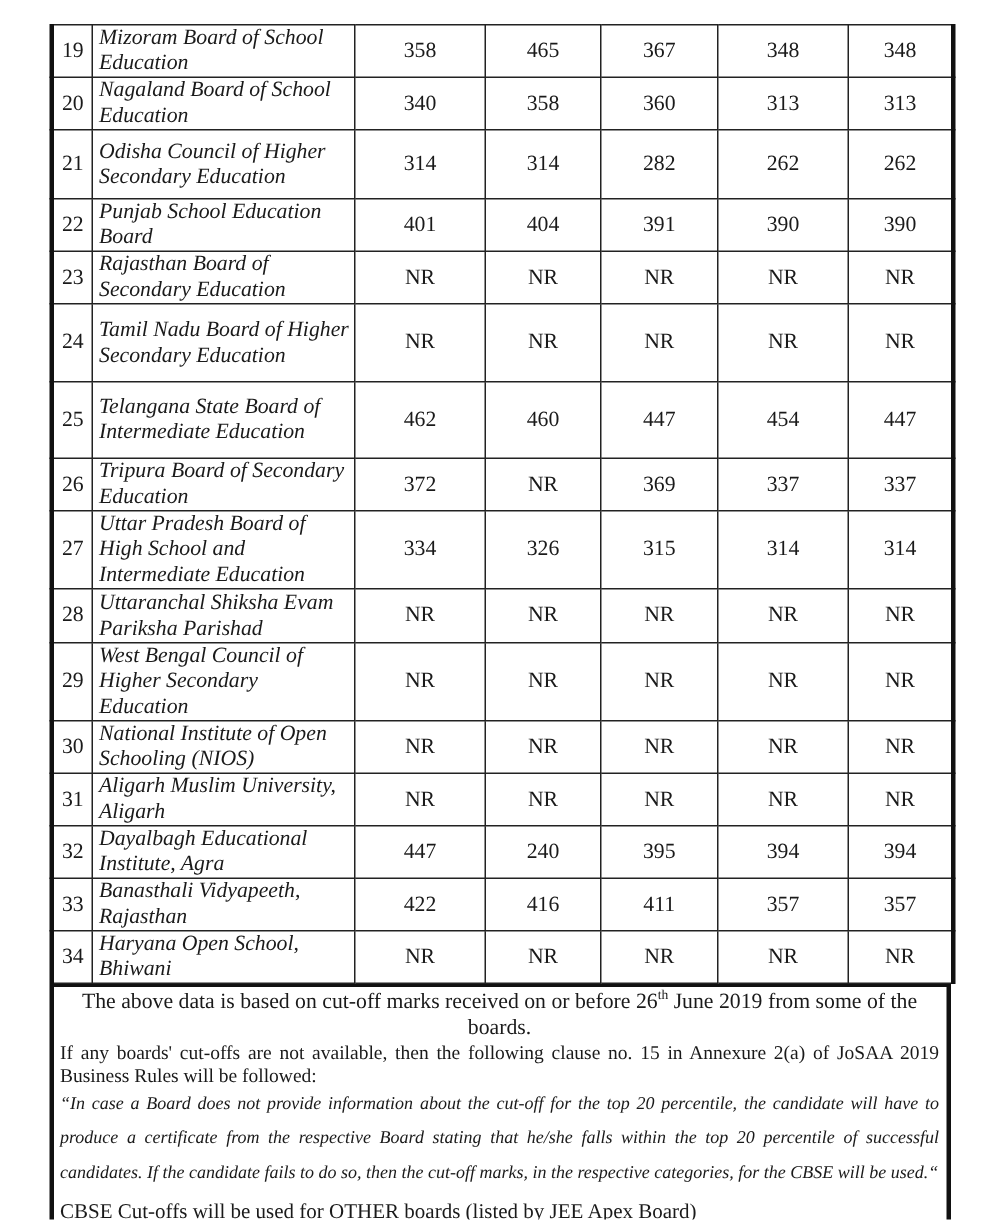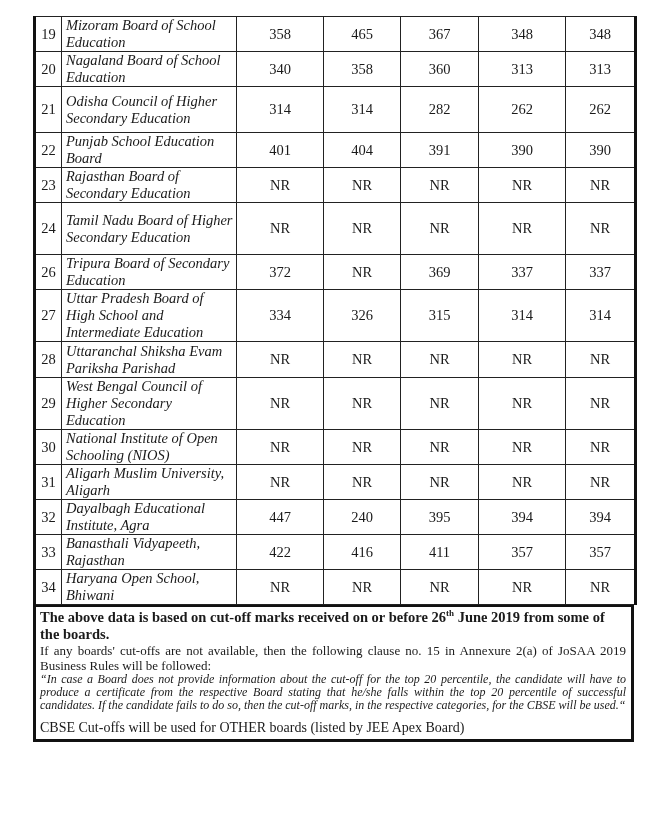--- a/index.html
+++ b/index.html
@@ -7,24 +7,24 @@
          font-family: "Liberation Serif", "DejaVu Serif", serif; color: #1a1a1a; }
   .doc { position: absolute; left: 33px; top: 16px; width: 601px; }
   table.cutoff { border-collapse: collapse; width: 601px; table-layout: fixed;
                  border-left: 3px solid #111; border-right: 3px solid #111; }
   table.cutoff td { border: 1px solid #222; padding: 0; font-size: 14.5px; line-height: 17px; }
   td.num { text-align: center; vertical-align: middle; }
   td.name { padding: 0 2px 0 4px !important; vertical-align: middle; text-align: left; font-style: italic; }
   td.val { text-align: center; vertical-align: middle; }
   .notes { border: 3px solid #111; border-top: 2px solid #111; padding: 2px 5px 3px 4px;
            font-size: 13px; line-height: 15px; }
-  .notes .bold-note { font-weight: bold; font-size: 14.5px; line-height: 17px; }
+  .notes .bold-note { font-weight: normal; font-size: 14.5px; line-height: 17px; text-align: center; }
   .notes .nr-note { font-weight: bold; font-size: 13px; margin-top: 1px; }
   .notes .clause { text-align: justify; font-size: 13px; }
-  .notes .quote { font-style: italic; text-align: justify; font-size: 12px; line-height: 13px; }
+  .notes .quote { font-style: italic; text-align: justify; font-size: 12px; line-height: 23px; }
   .notes .cbse-note { font-size: 14px; line-height: 17px; margin-top: 7px; }
   sup { font-size: 9px; line-height: 0; }
 </style>
 </head>
 <body>
 
 <div class="doc">
   <table class="cutoff">
     <colgroup>
       <col style="width:27px">
@@ -82,20 +82,29 @@
           <td class="val">NR</td>
         </tr>
         <tr style="height: 52px;">
           <td class="num">24</td>
           <td class="name">Tamil Nadu Board of Higher Secondary Education</td>
           <td class="val">NR</td>
           <td class="val">NR</td>
           <td class="val">NR</td>
           <td class="val">NR</td>
           <td class="val">NR</td>
+        </tr>
+        <tr style="height: 51px;">
+          <td class="num">25</td>
+          <td class="name">Telangana State Board of Intermediate Education</td>
+          <td class="val">462</td>
+          <td class="val">460</td>
+          <td class="val">447</td>
+          <td class="val">454</td>
+          <td class="val">447</td>
         </tr>
         <tr style="height: 35px;">
           <td class="num">26</td>
           <td class="name">Tripura Board of Secondary Education</td>
           <td class="val">372</td>
           <td class="val">NR</td>
           <td class="val">369</td>
           <td class="val">337</td>
           <td class="val">337</td>
         </tr>

